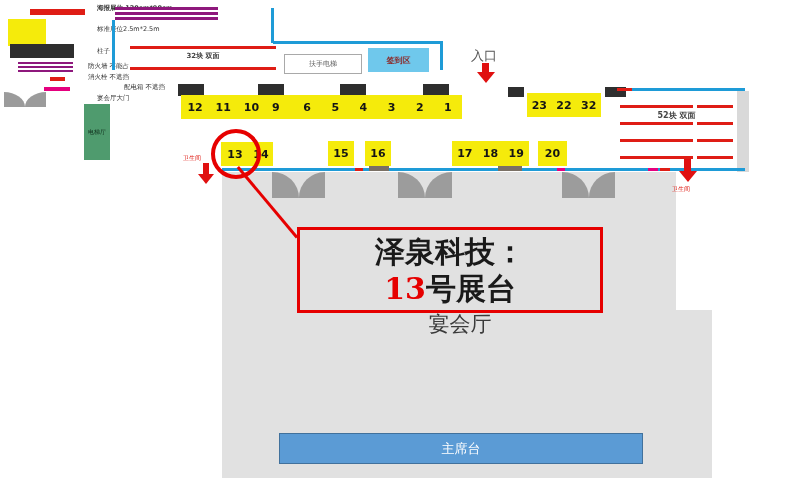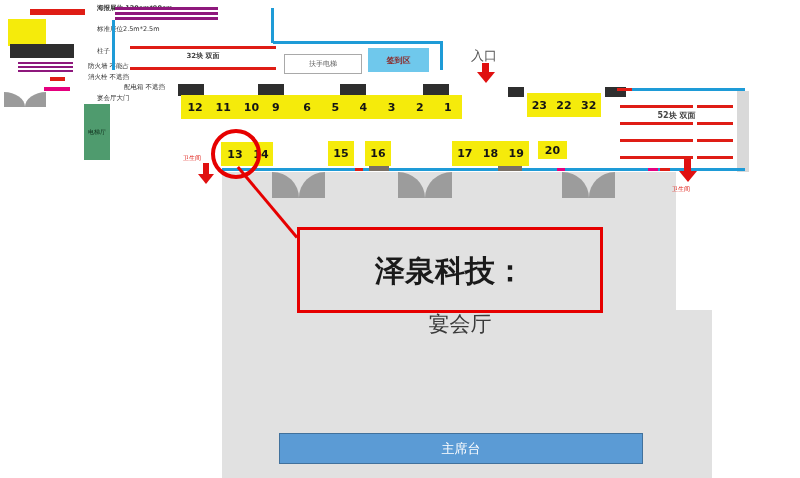--- a/index.html
+++ b/index.html
@@ -141,21 +141,21 @@
       <span>15</span>
     </div>
   <div class="booth" style="left:365px;top:141px;width:26px;height:25px;">
       <span>16</span>
     </div>
   <div class="strip" style="left:452px;top:141px;width:77px;height:25px;">
     <span>17</span>
     <span>18</span>
     <span>19</span>
   </div>
-  <div class="booth" style="left:538px;top:141px;width:29px;height:18px;">
+  <div class="booth" style="left:538px;top:141px;width:29px;height:25px;">
       <span>20</span>
     </div>
 
   <div class="tinyred" style="left:183px;top:154px;">卫生间</div>
   <div class="arr-stem" style="left:203px;top:163px;width:6px;height:12px;"></div>
   <div class="arr-head" style="left:198px;top:174px;border-left-width:8px;border-right-width:8px;border-top-width:10px;"></div>
 
   <div class="abs" style="left:222px;top:172px;width:454px;height:306px;background:#e1e1e1;"></div>
   <div class="abs" style="left:676px;top:310px;width:36px;height:168px;background:#e1e1e1;"></div>
 
@@ -174,20 +174,21 @@
 
   <div class="arr-stem" style="left:684px;top:159px;width:7px;height:13px;"></div>
   <div class="arr-head" style="left:679px;top:171px;"></div>
   <div class="tinyred" style="left:672px;top:185px;">卫生间</div>
 
   <div class="abs" style="left:211px;top:129px;width:42px;height:42px;border:4px solid #e60000;border-radius:50%;z-index:6;"></div>
   <div class="abs" style="left:239px;top:166px;width:92px;height:3px;background:#e60000;transform-origin:0 0;transform:rotate(50deg);z-index:6;"></div>
 
   <div class="callout" style="left:297px;top:227px;width:300px;height:80px;">
     <div><span>泽泉科技：</span></div>
+    <div><span class="hl">13</span><span>号展台</span></div>
   </div>
 
   <div class="abs seriftxt" style="left:385px;top:310px;width:150px;text-align:center;font-size:21px;color:#3a3a3a;z-index:5;">宴会厅</div>
 
   <div class="abs" style="left:279px;top:433px;width:362px;height:29px;background:#5b9bd5;border:1px solid #41719c;display:flex;align-items:center;justify-content:center;font-size:13px;color:#ffffff;z-index:4;">
     <span>主席台</span>
   </div>
 
 </div>
 

